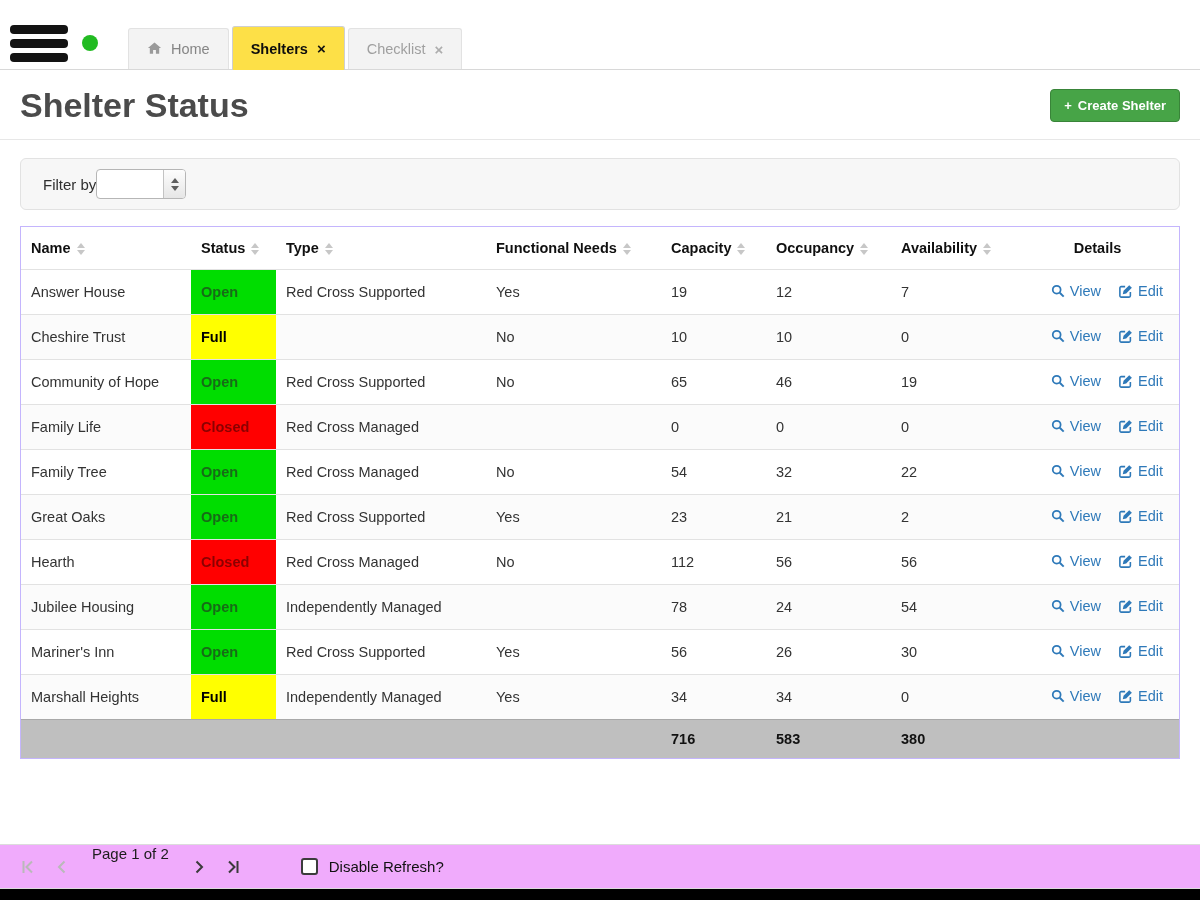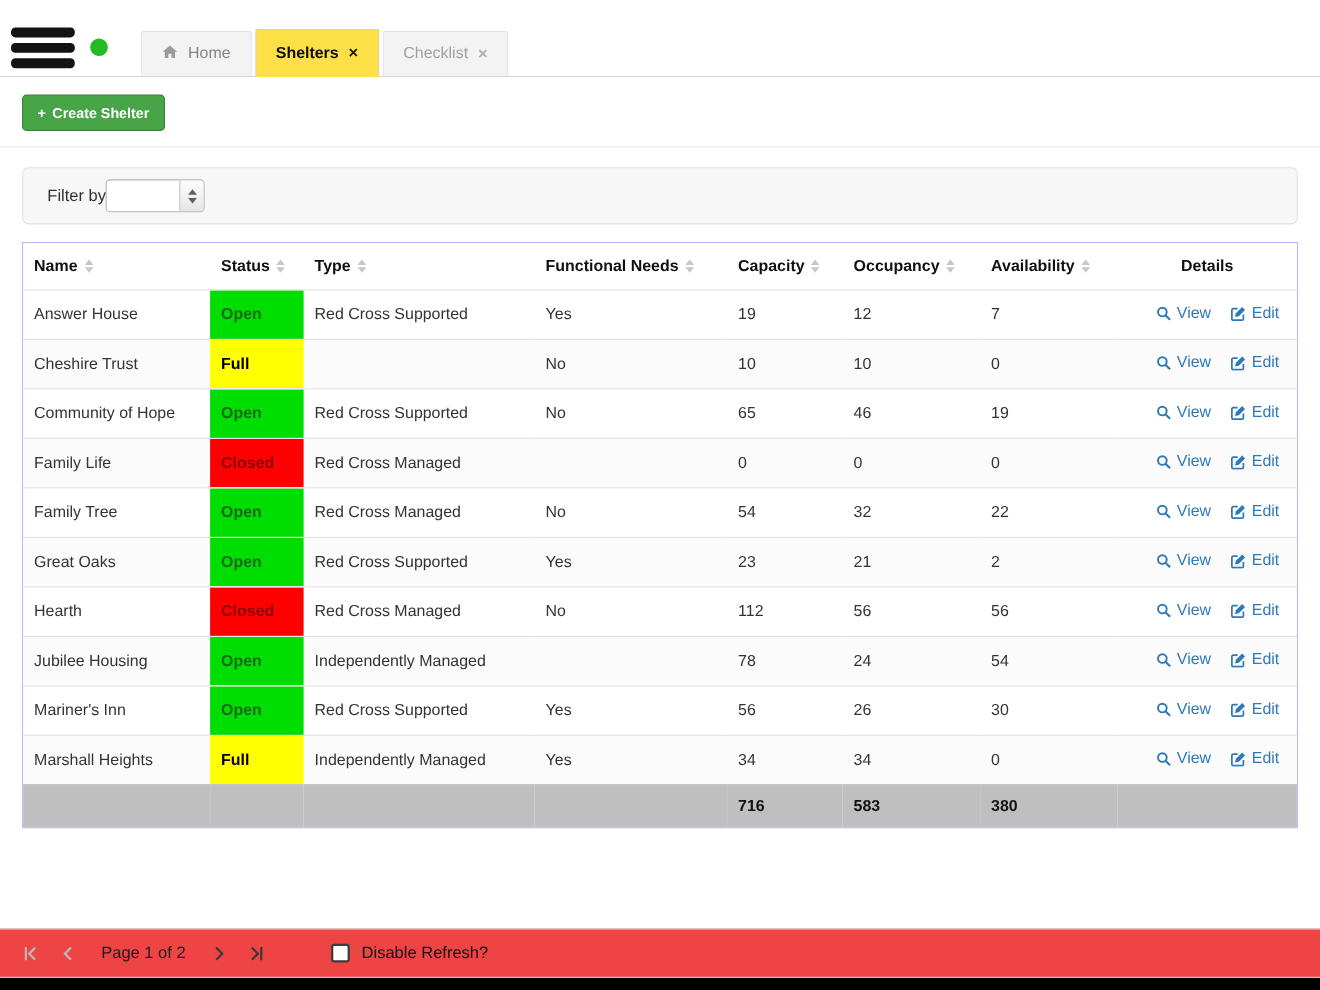--- a/index.html
+++ b/index.html
@@ -56,23 +56,23 @@
   td.cell-details { text-align:right; padding-right:16px; }
   .sort { display:inline-flex; flex-direction:column; margin-left:6px; vertical-align:middle; }
   .sort .up { width:0;height:0;border-left:4px solid transparent;border-right:4px solid transparent;border-bottom:5px solid #c7c7c7;margin-bottom:2px; }
   .sort .down { width:0;height:0;border-left:4px solid transparent;border-right:4px solid transparent;border-top:5px solid #c7c7c7; }
   .action-link { color:var(--link,#2e79b9); display:inline-flex; align-items:center; gap:5px;
                  margin-left:18px; cursor:pointer; text-decoration:none; }
   .action-link .icon { display:inline-flex; }
   tfoot td { background:#bfbfbf; font-weight:bold; color:#111; padding:10px; border-top:1px solid #a8a8a8; height:38px; }
 
   
-  .pager { position:absolute; left:0; right:0; bottom:11px; height:45px; background:#ef4444;
+  .pager { position:absolute; left:0; right:0; bottom:11px; height:45px; background:#f0abfc;
            border-top:1px solid #dcdcdc; border-bottom:1px solid #dcdcdc;
-           display:flex; align-items:center; padding:0 20px; gap:18px; }
+           display:flex; padding:0 20px; gap:18px; }
   .pg-btn { display:inline-flex; align-items:center; cursor:pointer; }
   .page-label { font-size:15px; color:#1c1c1c; font-weight:500; margin:0 4px; }
   .checkbox-row { display:flex; align-items:center; gap:11px; margin-left:42px; cursor:pointer; }
   .checkbox { width:17px; height:17px; border:2px solid #3c3c3c; border-radius:3px; background:#fff; }
   .checkbox-label { font-size:15px; color:#111; }
   .bottom-strip { position:absolute; left:0; right:0; bottom:0; height:11px; background:#000; }
 </style>
 </head>
 <body>
 
@@ -99,20 +99,21 @@
       <span class="close-x">×</span>
     </div>
     <div class="tab dim">
       <span>Checklist</span>
       <span class="close-x">×</span>
     </div>
   </div>
 </div>
 
 <div class="page-header">
+  <div class="page-title">Shelter Status</div>
   <button class="create-btn">
     <span>+</span>
     <span>Create Shelter</span>
   </button>
 </div>
 
 <div class="filter-panel">
   <span class="filter-label">Filter by</span>
   <div class="select">
     <span class="value"></span>

